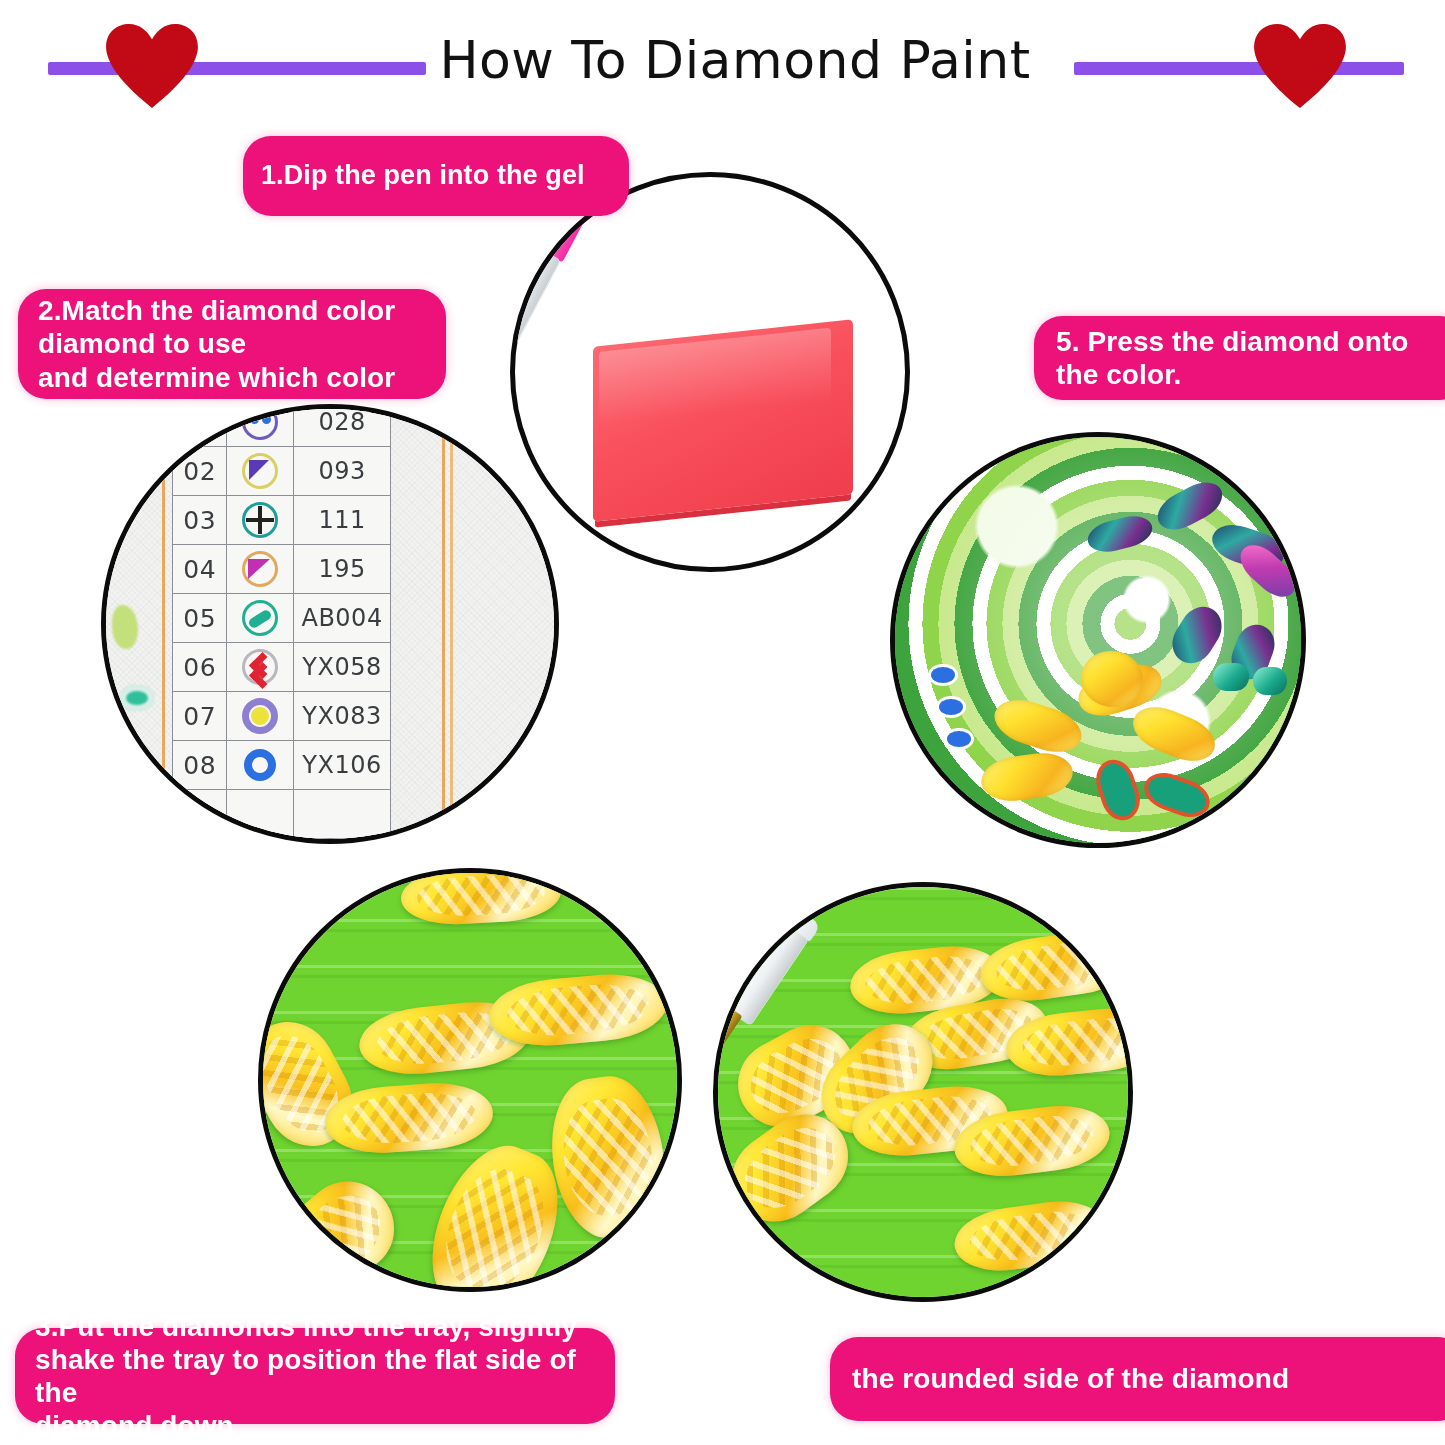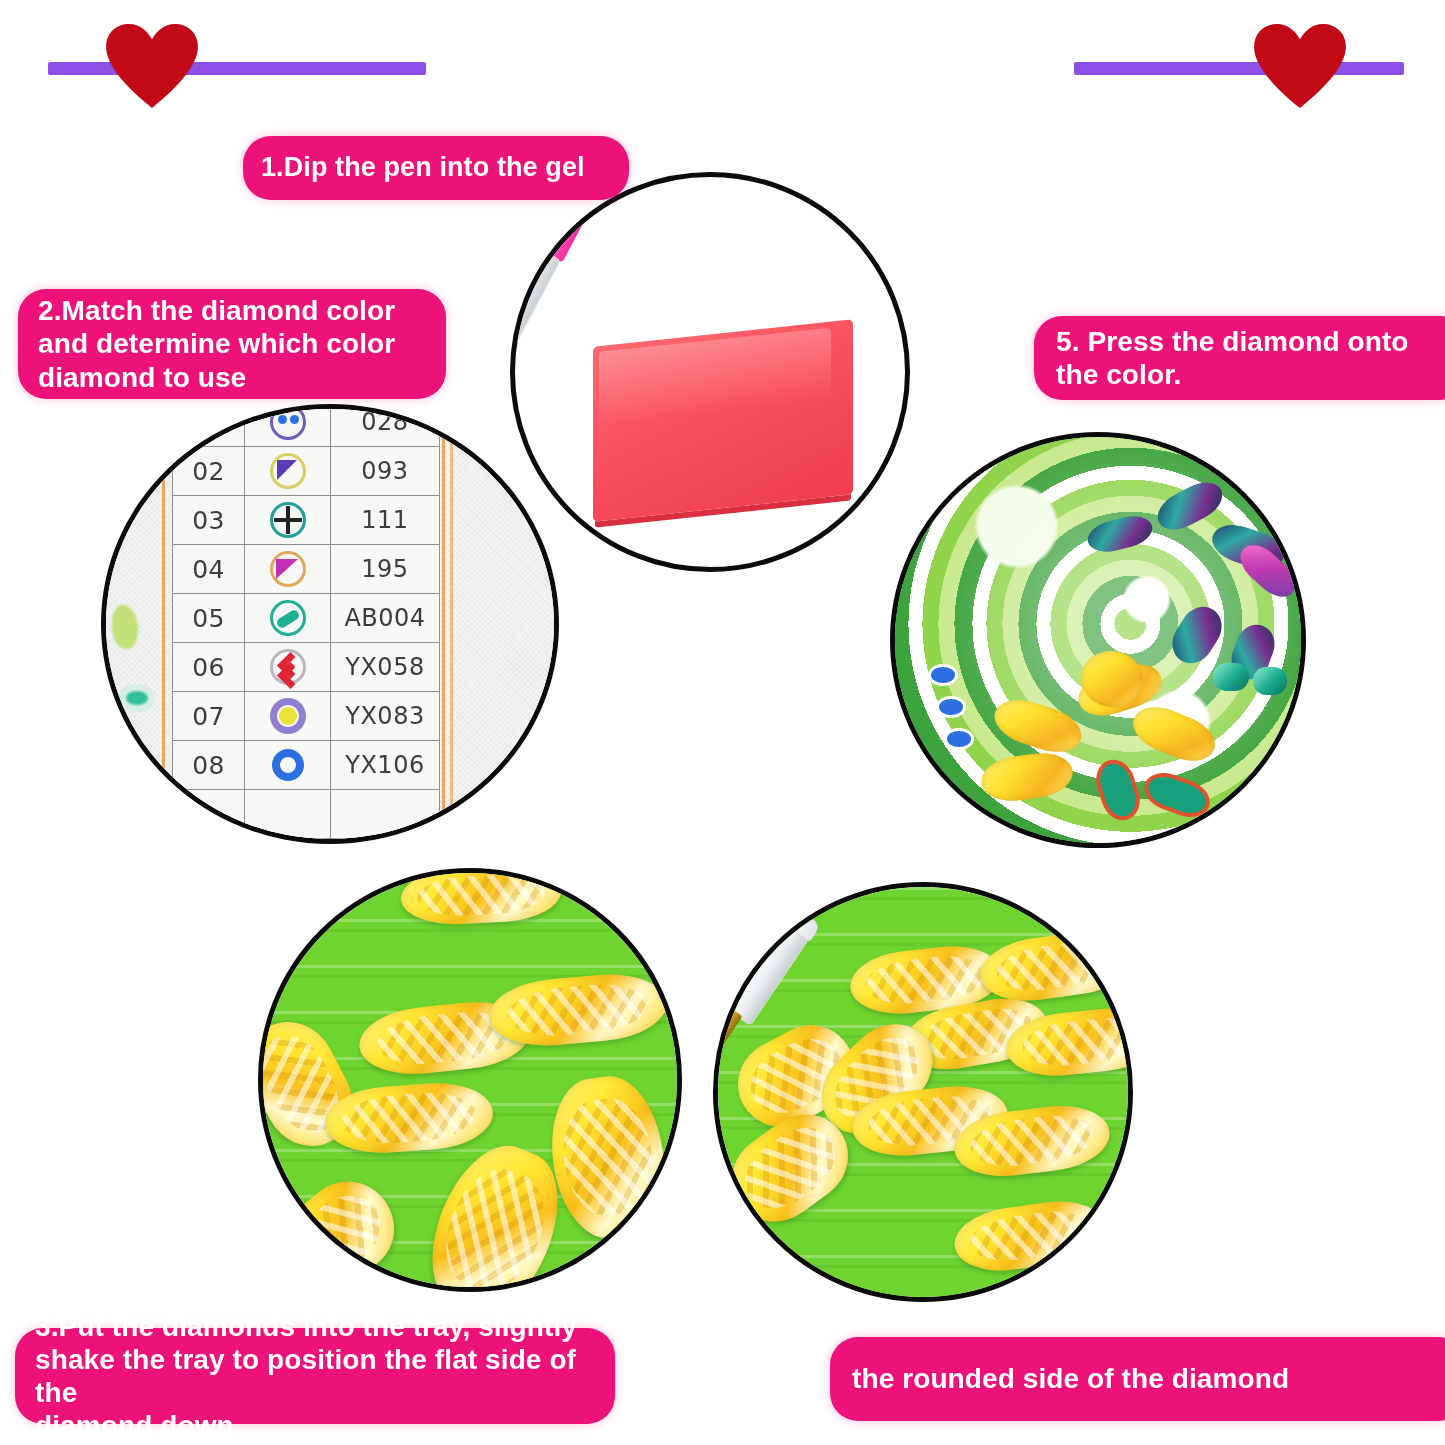--- a/index.html
+++ b/index.html
@@ -25,21 +25,21 @@
 
   
   .label{
     position:absolute;background:#ec1279;color:#ffffff;border-radius:28px;
     font-weight:700;line-height:1.18;letter-spacing:.1px;
     box-shadow:0 0 10px rgba(236,18,121,.28);
     display:flex;align-items:center;
     font-family:"Liberation Sans",sans-serif;
   }
   .label span{display:block;}
-  #label-1{left:243px;top:136px;width:350px;height:56px;padding:4px 18px;font-size:27px;}
+  #label-1{left:243px;top:136px;width:350px;height:56px;padding:12px 18px;font-size:27px;}
   #label-2{left:18px;top:289px;width:388px;height:110px;padding:0 20px;font-size:28px;}
   #label-5{left:1034px;top:316px;width:390px;height:84px;padding:0 22px;font-size:28px;}
   #label-3{left:15px;top:1328px;width:560px;height:96px;padding:0 20px;font-size:28px;}
   #label-4{left:830px;top:1337px;width:592px;height:84px;padding:0 22px;font-size:28px;}
 
   
   .bubble{
     position:absolute;border-radius:50%;overflow:hidden;
     border:5px solid #0b0b0b;box-sizing:border-box;background:#fff;
   }
@@ -87,21 +87,21 @@
   }
   .bar-orange{position:absolute;top:-20px;bottom:-20px;width:3px;background:#e8a75a;}
   .bar-orange.b1{left:56px;}
   .bar-orange.b2{left:336px;}
   .bar-orange.b3{left:344px;background:#f0bb7a;}
   .blob{position:absolute;border-radius:50%;filter:blur(1px);}
   .blob.g1{left:6px;top:196px;width:26px;height:44px;background:#c3e07a;border-radius:40% 60% 45% 55%;}
   .blob.g2{left:14px;top:276px;width:34px;height:26px;background:#2fbf9a;border-radius:50%;
            box-shadow:inset 0 0 0 6px #d9efe8;}
   .tbl{
-    position:absolute;left:66px;top:-12px;width:268px;
+    position:absolute;left:66px;top:-12px;width:219px;
     border-collapse:collapse;font-family:"DejaVu Sans",sans-serif;
   }
   .tbl td{
     border:1px solid #8b8f93;height:46px;text-align:center;vertical-align:middle;
     color:#3a3d40;font-size:25px;letter-spacing:.5px;background:#f7f7f6;
   }
   .tbl td.idx{width:72px;}
   .tbl td.sym{width:88px;padding:0;}
   .tbl td.code{width:108px;font-size:24px;}
   .sym-wrap{width:46px;height:46px;margin:0 auto;position:relative;}
@@ -187,20 +187,21 @@
   <div class="hdr-line left"></div>
   <div class="hdr-line right"></div>
 
   <svg class="heart l" viewBox="0 0 100 92">
     <path d="M50 90 C10 58 2 38 2 26 C2 10 14 2 26 2 C37 2 45 9 50 18 C55 9 63 2 74 2 C86 2 98 10 98 26 C98 38 90 58 50 90 Z" fill="#c20a16"></path>
   </svg>
   <svg class="heart r" viewBox="0 0 100 92">
     <path d="M50 90 C10 58 2 38 2 26 C2 10 14 2 26 2 C37 2 45 9 50 18 C55 9 63 2 74 2 C86 2 98 10 98 26 C98 38 90 58 50 90 Z" fill="#c20a16"></path>
   </svg>
 
+  <div class="page-title">How To Diamond Paint</div>
 
   <div class="bubble" id="bubble-gel">
     <div class="inner">
       <div class="gel-slab"></div>
       <div class="pen" style="left:28px;top:-6px;transform:rotate(28deg);">
         <div class="cap"></div>
         <div class="barrel"></div>
 
       </div>
     </div>
@@ -390,22 +391,22 @@
     </div>
   </div>
 
   <div class="label" id="label-1">
     <span>1.Dip the pen into the gel</span>
   </div>
 
   <div class="label" id="label-2">
     <div>
       <span>2.Match the diamond color</span>
+      <span>diamond to use</span>
       <span>and determine which color</span>
-      <span>diamond to use</span>
     </div>
   </div>
 
   <div class="label" id="label-5">
     <div>
       <span>5.  Press the diamond onto</span>
       <span>the color.</span>
     </div>
   </div>
 

